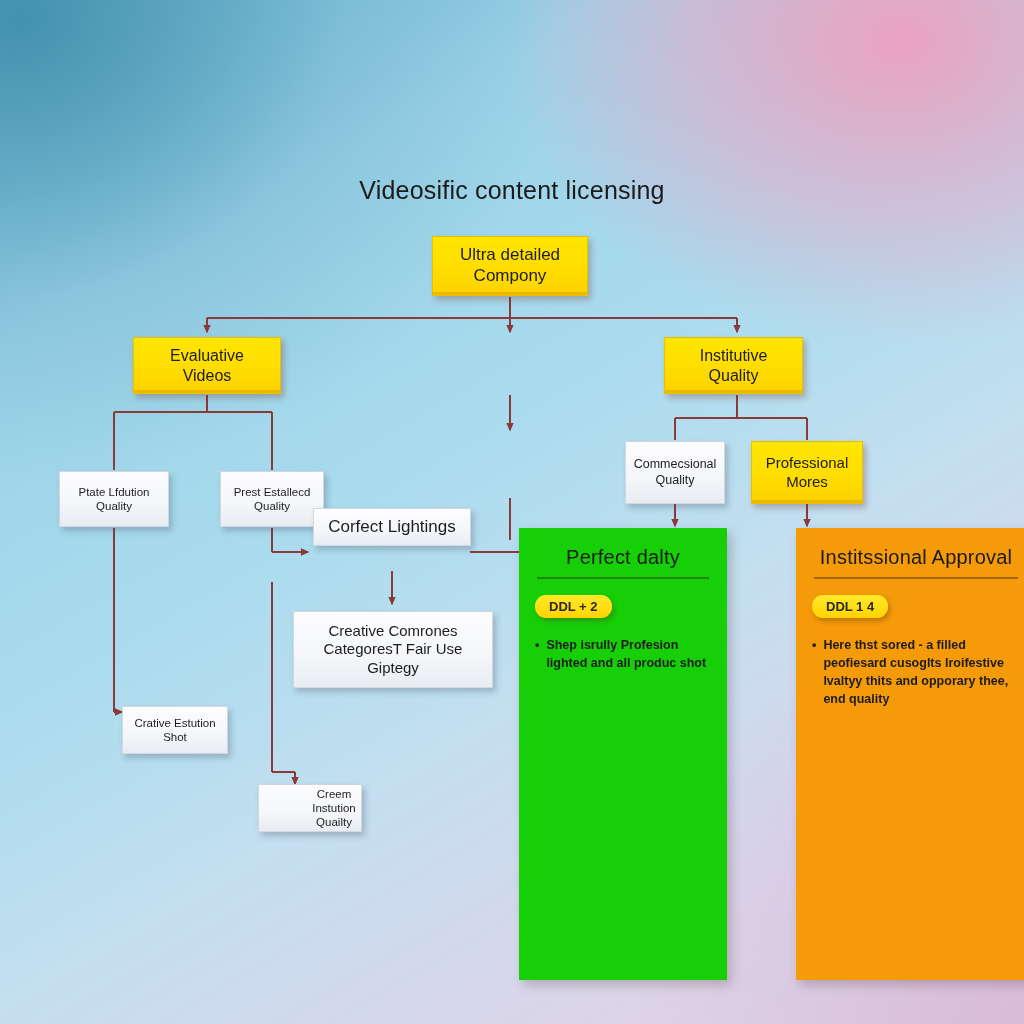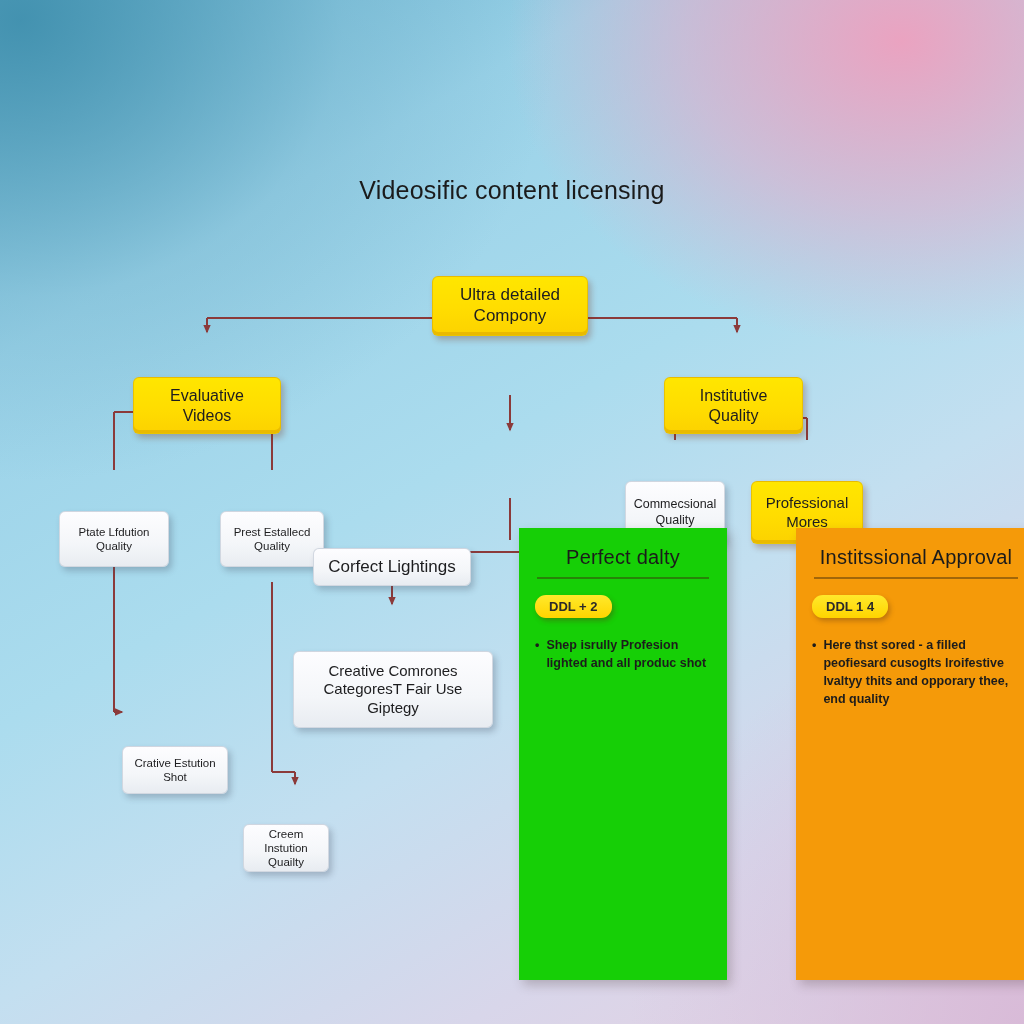--- a/index.html
+++ b/index.html
@@ -20,22 +20,21 @@
   #wires{position:absolute;left:0;top:0;width:1024px;height:1024px;}
 
   
   .node{
     position:absolute;
     display:flex;align-items:center;justify-content:center;
     text-align:center;
     box-sizing:border-box;
     line-height:1.22;
     color:#1d1d1f;
-    border-radius:6px;
-    margin-top:40px;
+    border-radius:0;
   }
   .node .lbl{display:block;padding:0 6px;white-space:pre-line;}
 
   .yellow{
     background:linear-gradient(180deg,#ffe600 0%,#ffdd00 55%,#fcd200 100%);
     box-shadow:3px 4px 6px rgba(120,60,40,0.33), inset 0 -3px 0 rgba(200,140,0,0.35);
     border:1px solid rgba(215,170,0,0.55);
   }
   .white{
     background:linear-gradient(180deg,#fdfdff 0%,#f4f6f9 60%,#e8ecf1 100%);
@@ -184,21 +183,21 @@
     <span class="lbl">Creative Comrones
 CategoresT Fair Use
 Giptegy</span>
   </div>
 
   <div class="node white t-small" style="left:122px;top:706px;width:106px;height:48px;">
     <span class="lbl">Crative Estution
 Shot</span>
   </div>
 
-  <div class="node white t-small" style="left:243px;top:784px;width:86px;height:48px;">
+  <div class="node white t-small" style="left:258px;top:784px;width:104px;height:48px;padding-left:48px;">
     <span class="lbl">Creem Instution
 Quailty</span>
   </div>
 
   <div class="panel green" style="left:519px;top:528px;width:208px;height:452px;">
     <h3>Perfect dalty</h3>
     <div class="rule"></div>
     <span class="badge">DDL + 2</span>
     <div class="bullet">
       <span class="dot">•</span>

